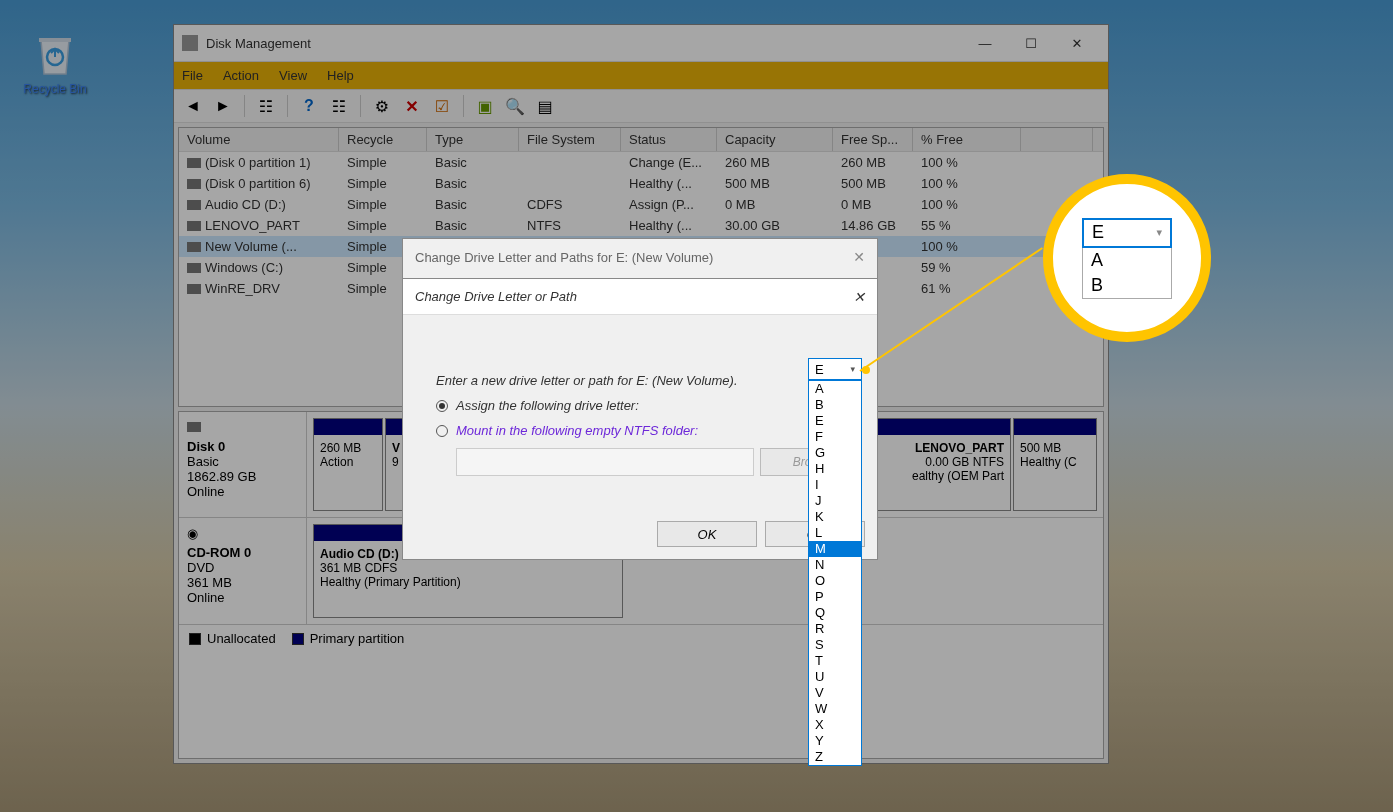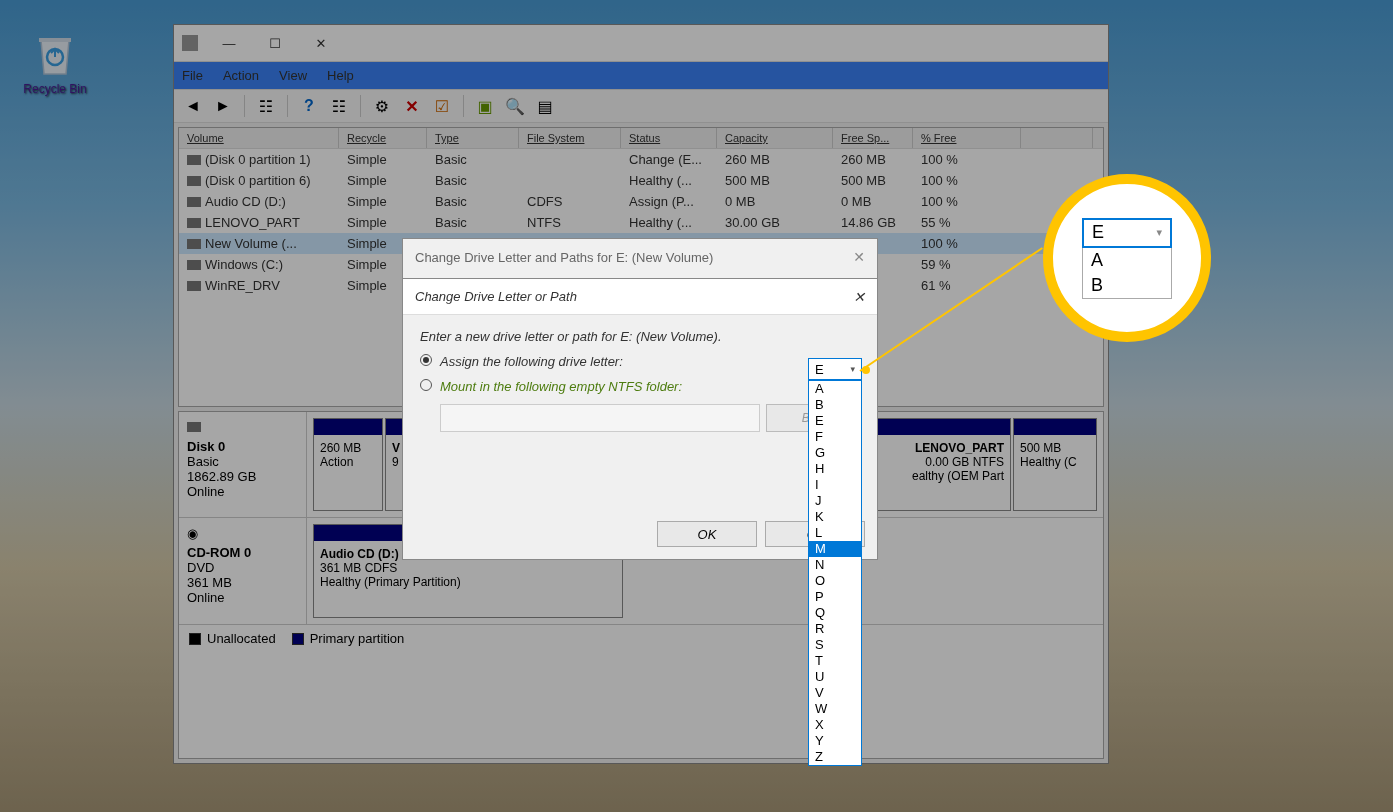--- a/index.html
+++ b/index.html
@@ -3,51 +3,51 @@
 <meta charset="utf-8">
 <style>
 * { box-sizing: border-box; margin: 0; padding: 0; font-family: 'Segoe UI', Tahoma, sans-serif; }
 body {
   width: 1393px; height: 812px;
   background: linear-gradient(180deg, #4a9bd4 0%, #7ab8e0 25%, #c8d8e0 50%, #d4c8a8 70%, #a89878 100%);
   position: relative; overflow: hidden;
 }
 .desktop-icon { position: absolute; left: 20px; top: 30px; text-align: center; width: 70px; }
 .recycle-bin-icon { width: 48px; height: 48px; margin: 0 auto; display: flex; align-items: center; justify-content: center; }
-.desktop-icon-label { color: #4c1d95; font-size: 12px; text-shadow: 1px 1px 2px rgba(0,0,0,0.8); margin-top: 4px; }
+.desktop-icon-label { color: #3b82f6; font-size: 12px; text-shadow: 1px 1px 2px rgba(0,0,0,0.8); margin-top: 4px; }
 
 .dim-overlay {
   position: absolute; left: 0; top: 0; width: 1393px; height: 812px;
   background: rgba(0,0,0,0.35); z-index: 1;
 }
 
 .window {
   position: absolute; left: 173px; top: 24px;
   width: 936px; height: 740px;
   background: #f0f0f0; border: 1px solid #888;
   display: flex; flex-direction: column;
   z-index: 0;
 }
 .titlebar { height: 36px; display: flex; align-items: center; padding: 0 8px; background: #fff; }
 .titlebar-icon { width: 16px; height: 16px; margin-right: 8px; background: #999; }
 .titlebar-title { flex: 1; font-size: 13px; color: #333; }
 .titlebar-buttons { display: flex; gap: 0; }
 .titlebar-btn { width: 46px; height: 30px; display: flex; align-items:center; justify-content:center; font-size: 13px; color:#333; }
 
-.menubar { height: 28px; display: flex; align-items: center; padding: 0 8px; gap: 20px; background: #3b82f6; border-top: 1px solid #ddd; }
+.menubar { height: 28px; display: flex; align-items: center; padding: 0 8px; gap: 20px; background: #eab308; border-top: 1px solid #ddd; }
 .menu-item { font-size: 13px; color: #333; }
 
 .toolbar { height: 34px; display: flex; align-items: center; padding: 0 8px; gap: 8px; background: #f8f8f8; border-top: 1px solid #ddd; border-bottom: 1px solid #ddd; }
 .tb-btn { width: 22px; height: 22px; display:flex; align-items:center; justify-content:center; }
 .tb-sep { width: 1px; height: 22px; background: #ccc; margin: 0 2px; }
 
 .content { flex: 1; display: flex; flex-direction: column; padding: 4px; overflow: hidden; }
 .volume-table { background: #fff; border: 1px solid #aaa; }
 .vt-head { display: flex; background: #f0f0f0; border-bottom: 1px solid #ddd; }
-.vt-head-cell { padding: 4px 8px; font-size: 11px; color: #333; border-right: 1px solid #ccc; text-decoration: underline; }
+.vt-head-cell { padding: 4px 8px; font-size: 13px; color: #333; border-right: 1px solid #ccc; }
 .vt-body { }
 .vt-row { display: flex; padding: 2px 0; font-size: 13px; color: #333; }
 .vt-row.selected { background: #cce8ff; }
 .vt-cell { padding: 1px 8px; overflow: hidden; white-space: nowrap; text-overflow: ellipsis; display:flex; align-items:center; gap:4px; }
 .drive-icon { width: 14px; height: 10px; background: #777; display: inline-block; }
 .c0{width:160px}.c1{width:88px}.c2{width:92px}.c3{width:102px}.c4{width:96px}.c5{width:116px}.c6{width:80px}.c7{width:108px}.c8{width:72px}
 
 .disk-section { margin-top: 4px; background: #fff; border: 1px solid #aaa; flex: 1; position: relative; }
 .disk-row { display: flex; border-bottom: 1px solid #ccc; min-height: 106px; }
 .disk-info { width: 128px; padding: 8px; font-size: 13px; border-right: 1px solid #ccc; }
@@ -73,23 +73,23 @@
 
 .dialog2 {
   position: absolute; left: 402px; top: 278px;
   width: 476px; height: 282px;
   background: #f0f0f0; border: 1px solid #888;
   z-index: 3;
   font-style: italic;
 }
 .dialog2 .d-title { height: 36px; display: flex; align-items: center; padding: 0 12px; color: #333; font-size: 13px; background:#fff; border-bottom:1px solid #ddd; }
 .dialog2 .d-close { margin-left: auto; font-size: 14px; color: #333; }
-.dialog2 .d-body { padding: 14px 17px; font-size: 13px; color: #333; }
-.radio-row { display: flex; align-items: flex-start; gap: 8px; margin: 10px 0; }
-.radio-row.disabled { color: #4d7c0f; }
+.dialog2 .d-body { padding: 14px 33px; font-size: 13px; color: #333; margin-top: 44px; }
+.radio-row { display: flex; align-items: center; gap: 8px; margin: 10px 0; }
+.radio-row.disabled { color: #6d28d9; }
 .radio { width: 12px; height: 12px; border-radius: 50%; border: 1px solid #555; display: inline-block; position: relative; }
 .radio.checked::after { content:''; position:absolute; left:2px; top:2px; width:6px; height:6px; background:#333; border-radius:50%; }
 .d-input { width: 320px; height: 28px; background: #fff; border: 1px solid #ccc; margin-left: 20px; }
 .d-input.disabled { background: #f5f5f5; }
 .browse-btn { width: 90px; height: 28px; background: #e8e8e8; border: 1px solid #bbb; color: #999; font-size: 12px; margin-left: 6px; display:inline-flex; align-items:center; justify-content:center; }
 
 .combo {
   position: absolute; left: 808px; top: 358px;
   width: 54px; height: 22px;
   background: #fff; border: 1px solid #0078d7;
@@ -141,20 +141,21 @@
         <circle cx="20" cy="27" r="8" fill="none" stroke="#3a9de0" stroke-width="2.5"></circle>
         <path d="M16 23 L20 19 L24 23 M20 19 L20 27" stroke="#3a9de0" stroke-width="2" fill="none"></path>
       </svg>
   </div>
   <div class="desktop-icon-label">Recycle Bin</div>
 </div>
 
 <div class="window">
   <div class="titlebar">
     <div class="titlebar-icon"></div>
+    <div class="titlebar-title">Disk Management</div>
     <div class="titlebar-buttons">
       <div class="titlebar-btn">—</div>
       <div class="titlebar-btn">☐</div>
       <div class="titlebar-btn">✕</div>
     </div>
   </div>
   <div class="menubar">
     <span class="menu-item">File</span>
     <span class="menu-item">Action</span>
     <span class="menu-item">View</span>

